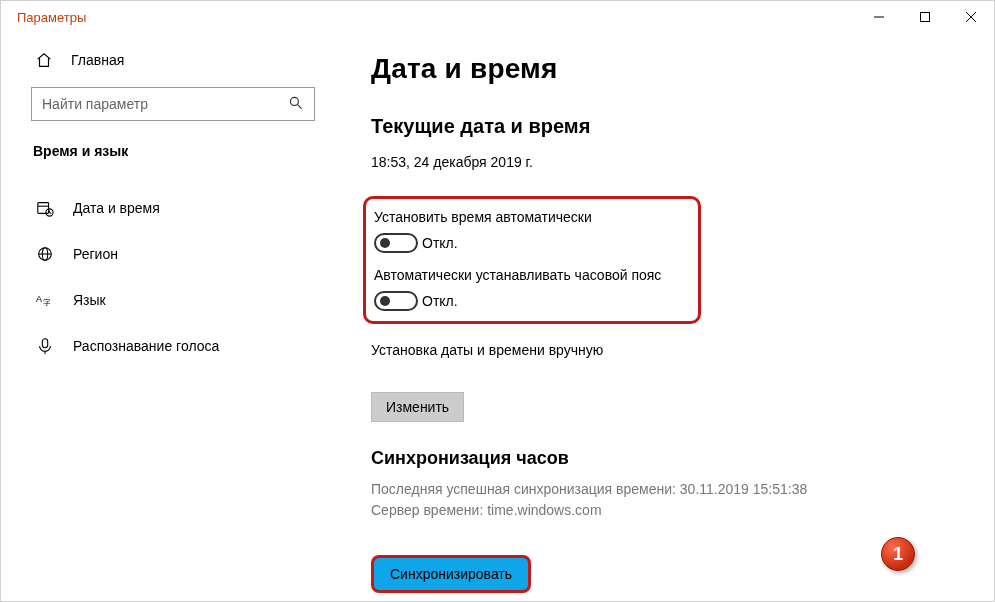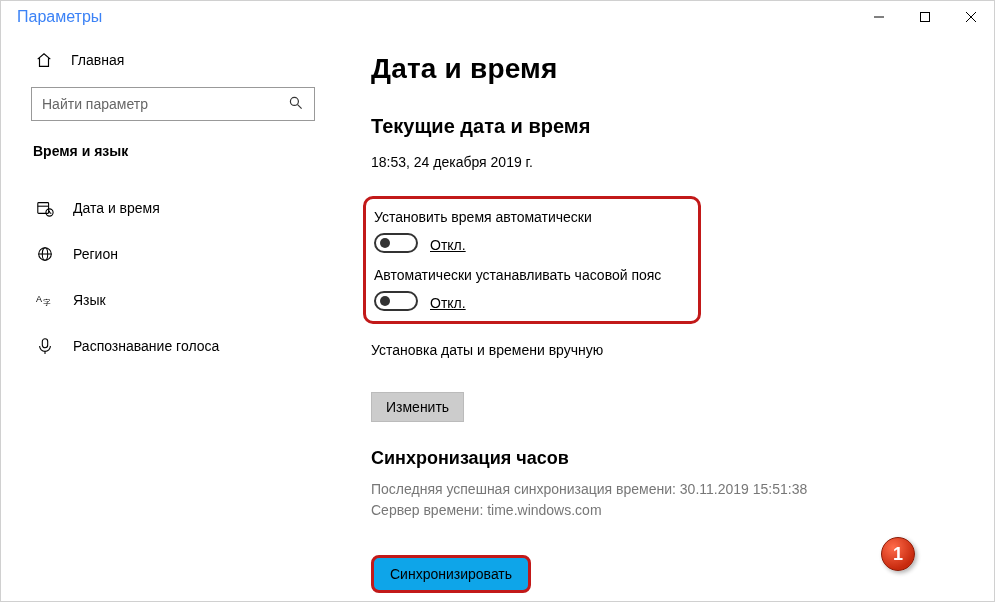--- a/index.html
+++ b/index.html
@@ -2,21 +2,21 @@
 <html><head>
 <meta charset="utf-8">
 <style>
 * { box-sizing: border-box; margin: 0; padding: 0; font-family: "Segoe UI", Tahoma, sans-serif; }
 body { background: #fff; width: 995px; height: 602px; overflow: hidden; position: relative; }
 
 .window { width: 995px; height: 602px; border: 1px solid #d0d0d0; position: relative; background: #fff; }
 
 
 .titlebar { height: 32px; display: flex; align-items: center; justify-content: space-between; padding-left: 16px; }
-.titlebar .title { font-size: 16px; color: #3b82f6; }
+.titlebar .title { font-size: 13px; color: #c2410c; }
 .winctrl { display: flex; }
 .winctrl .btn { width: 46px; height: 32px; display: flex; align-items: center; justify-content: center; font-size: 12px; color: #000; }
 .winctrl .btn svg { stroke: #000; }
 
 
 .content { display: flex; height: calc(100% - 32px); }
 
 
 .sidebar { width: 330px; padding: 0 16px 4px 30px; }
 .home-row { display: flex; align-items: center; gap: 16px; padding: 18px 0 18px 4px; }
@@ -36,21 +36,21 @@
 
 .main { flex: 1; padding: 20px 20px 0 40px; position: relative; }
 .page-title { font-size: 28px; font-weight: 600; margin-bottom: 30px; letter-spacing: .2px; }
 .section-title { font-size: 20px; font-weight: 600; margin-bottom: 16px; }
 .current-dt { font-size: 14px; color: #000; margin-bottom: 18px; }
 
 
 .hi-box { border: 3px solid #c21919; border-radius: 10px; padding: 10px 12px 8px 8px; margin-left: -8px; display:inline-block; }
 .hi-box-wide { width: 338px; margin-top: 8px; }
 .setting-label { font-size: 14px; margin-bottom: 8px; }
-.toggle-row { display: flex; align-items: flex-end; gap: 12px; margin-bottom: 14px; text-decoration: underline; }
+.toggle-row { display: flex; align-items: center; gap: 4px; margin-bottom: 14px; }
 .toggle-row:last-child { margin-bottom: 2px; }
 .toggle { width: 44px; height: 20px; border: 2px solid #333; border-radius: 10px; position: relative; background: #fff; }
 .toggle .knob { width: 10px; height: 10px; border-radius: 50%; background: #333; position: absolute; top: 3px; left: 4px; }
 .toggle-state { font-size: 14px; }
 
 .sub-label { font-size: 14px; margin: 18px 0 10px; }
 .btn-gray { background: #ccc; border: 1px solid #bbb; padding: 6px 14px; font-size: 14px; display: inline-block; margin-top: 24px; }
 .btn-gray.highlight { border: 3px solid #c21919; border-radius: 8px; padding: 8px 16px; background: #0ea5e9; }
 
 .sync-title { font-size: 18px; font-weight: 600; margin: 26px 0 10px; }

